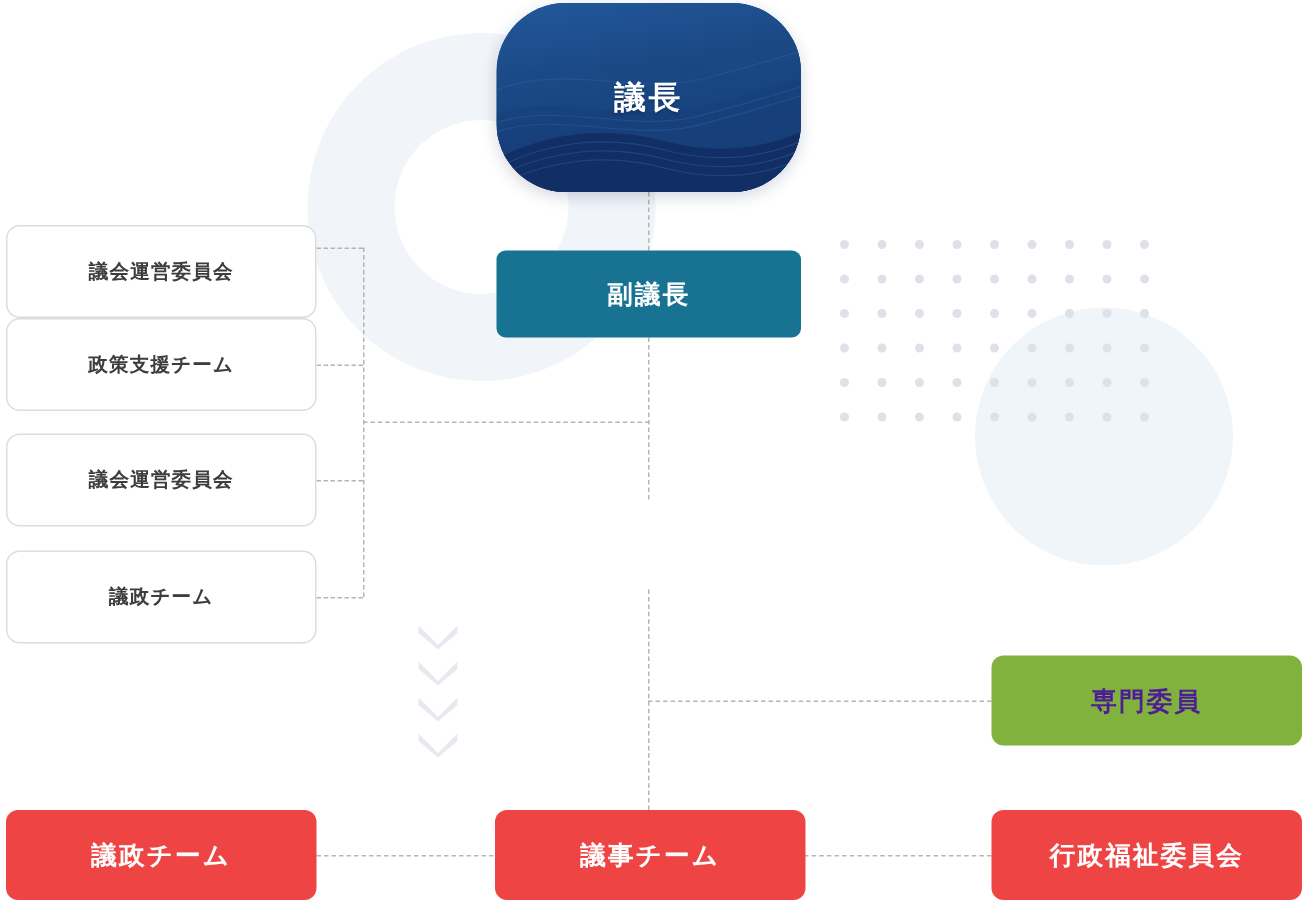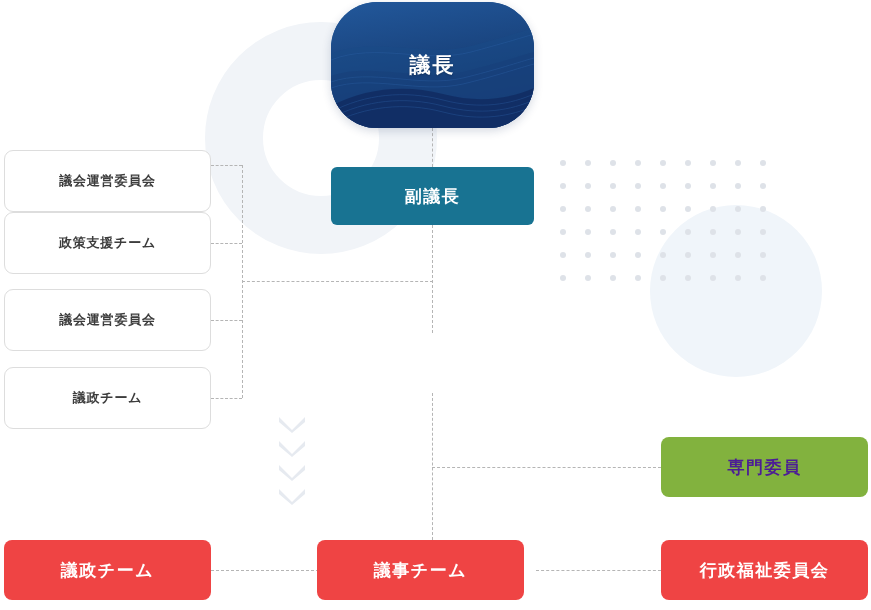--- a/index.html
+++ b/index.html
@@ -196,21 +196,21 @@
     border-radius: 8px;
     background: #ef4444;
   }
   .node-team .label {
     color: #ffffff;
     font-size: 17px;
     font-weight: bold;
     letter-spacing: 1.5px;
   }
   .tm0 { left: 4px; }
-  .tm1 { left: 317px; font-family: Liberation Serif, serif; }
+  .tm1 { left: 330px; font-family: Liberation Serif, serif; }
   .tm2 { left: 661px; }
 </style>
 </head>
 <body>
 
 <div id="org-chart">
 
   <div class="decor-layer">
     <div class="decor-ring"></div>
     <div class="decor-circle"></div>

